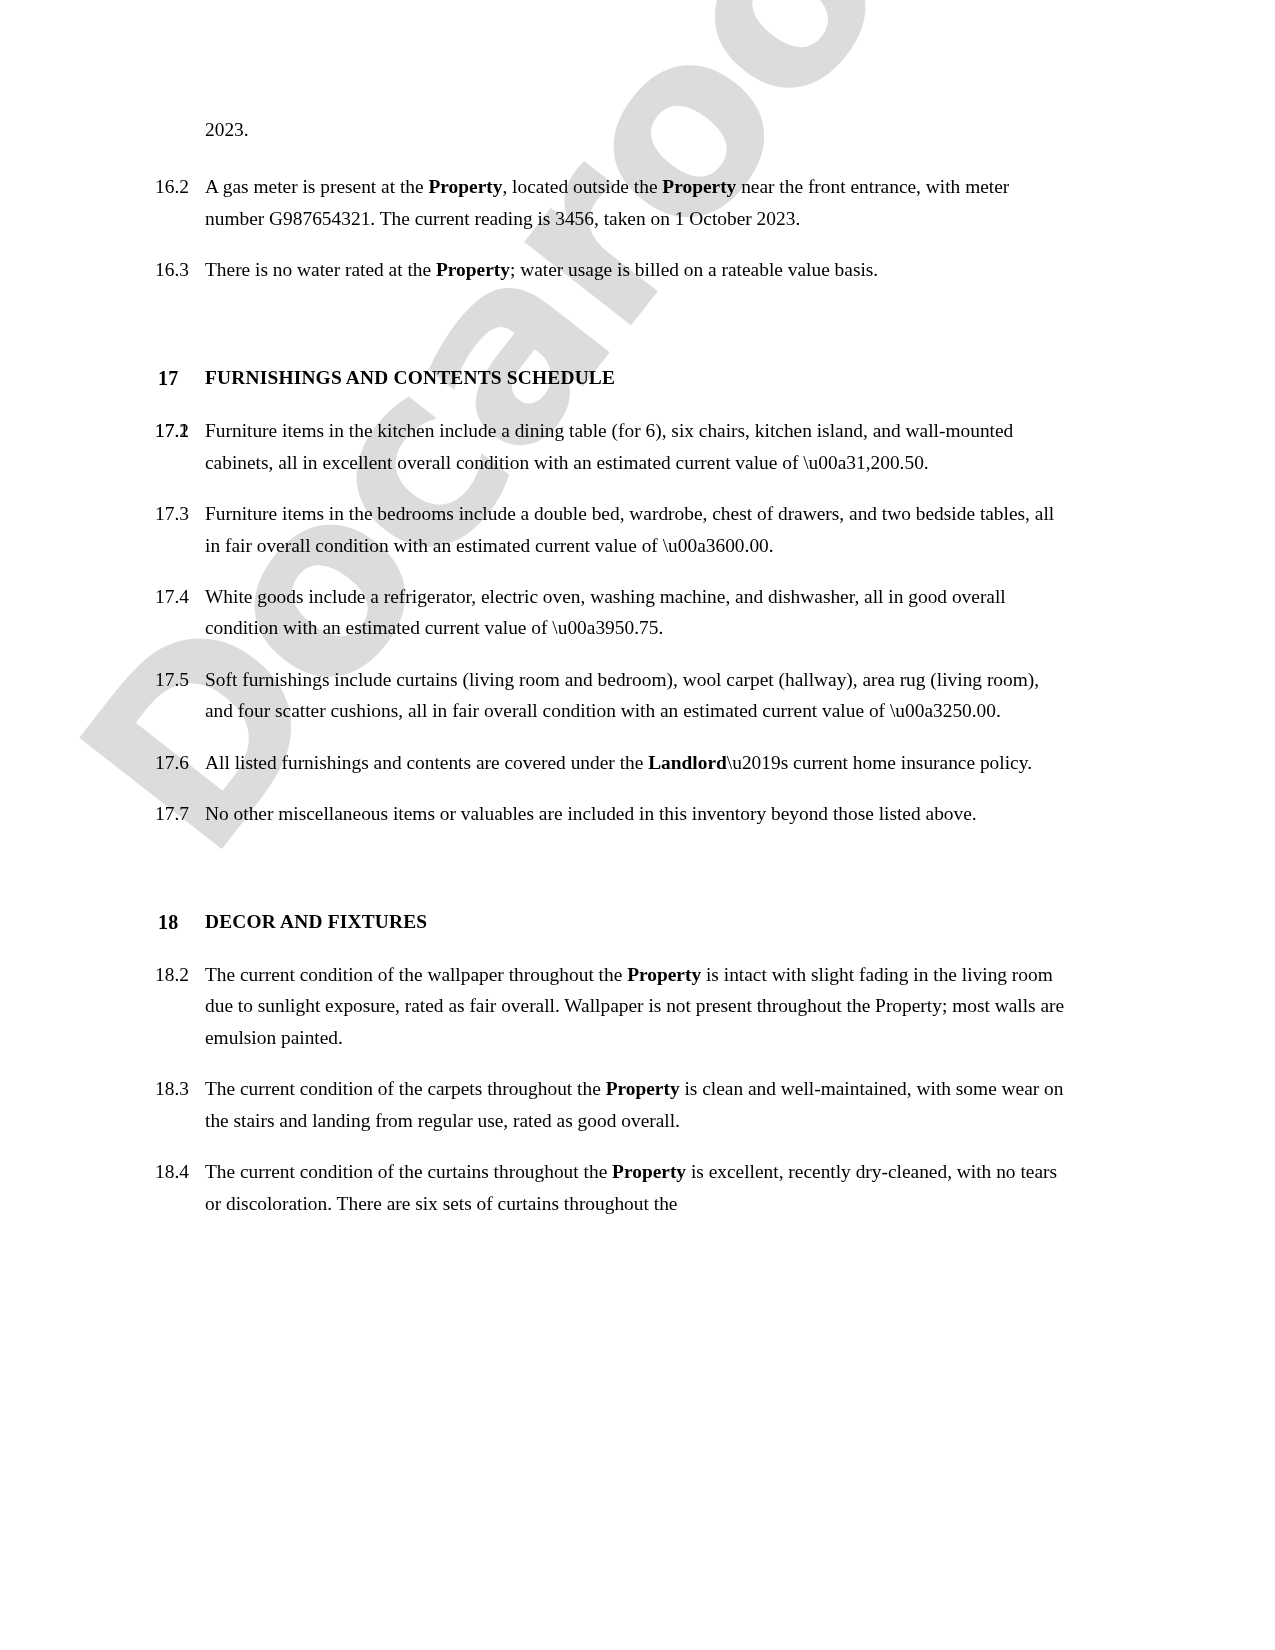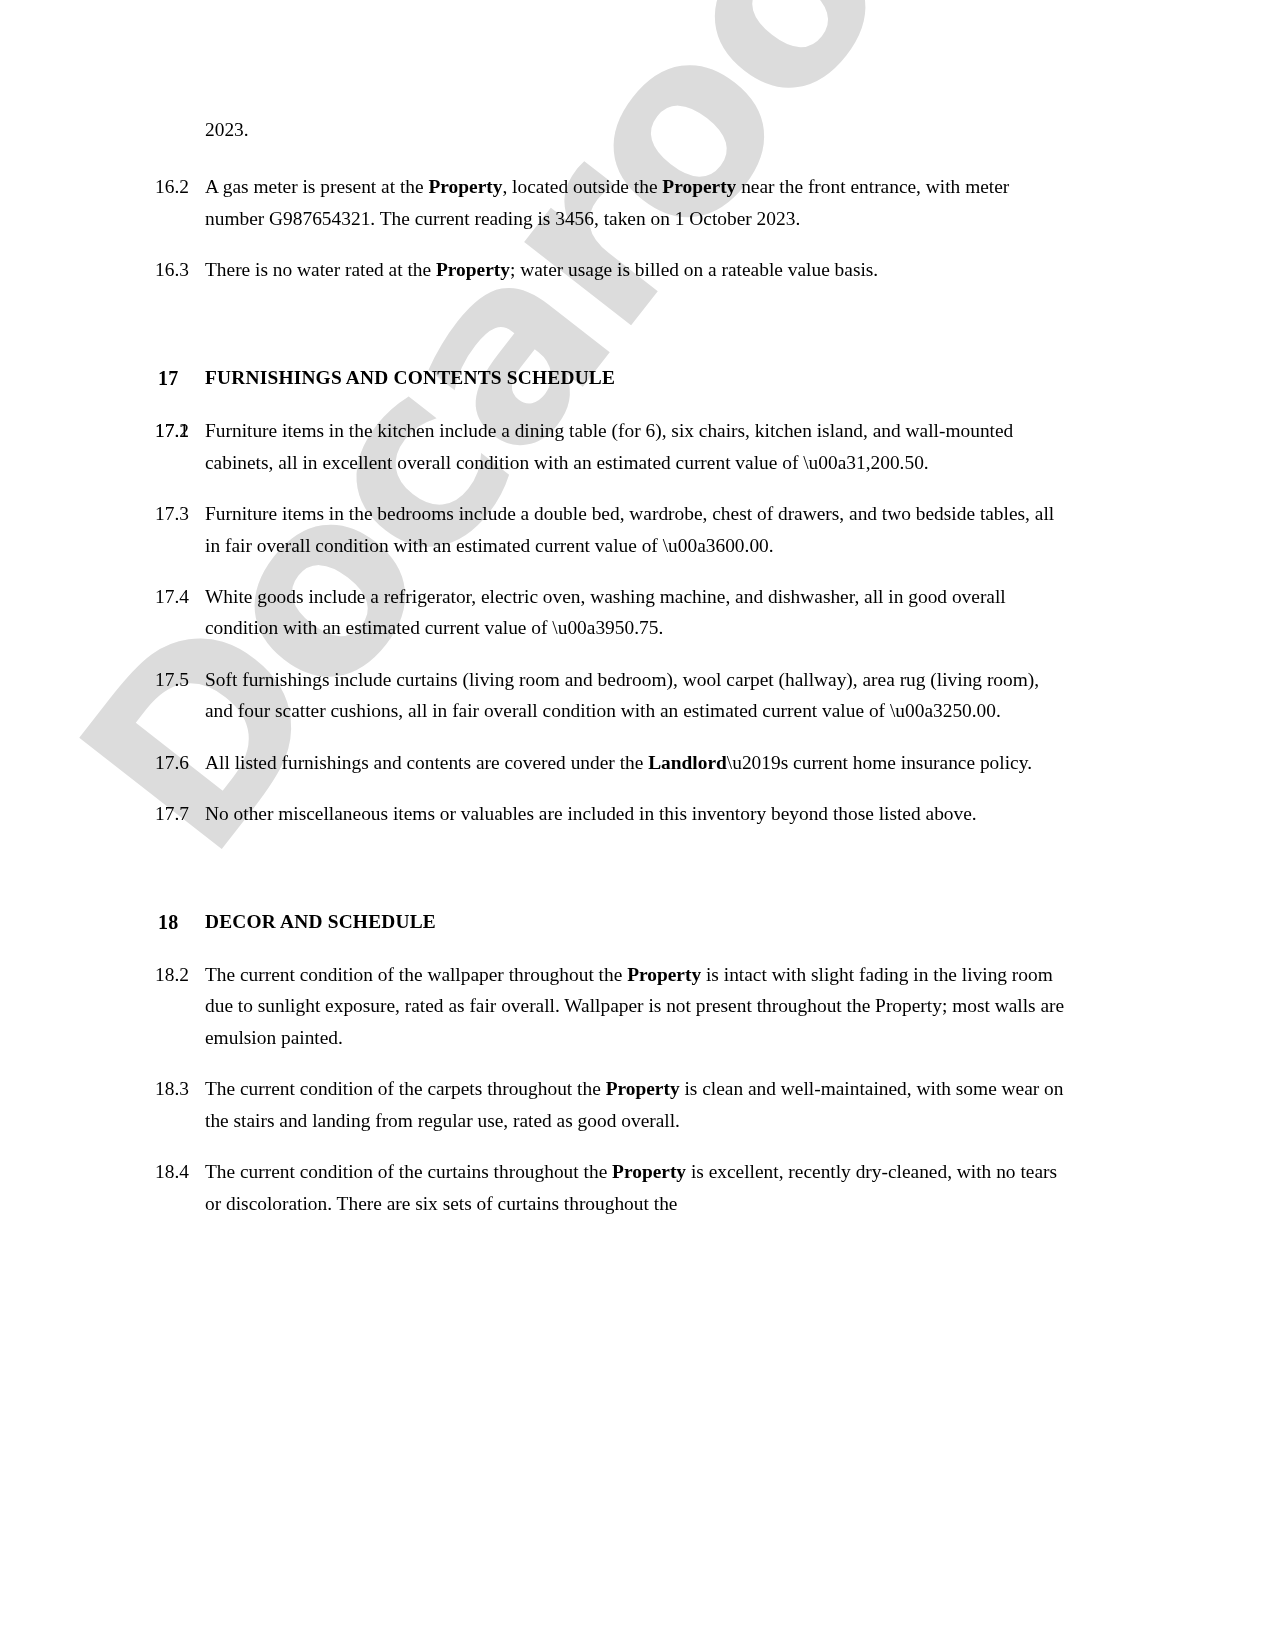--- a/index.html
+++ b/index.html
@@ -174,21 +174,21 @@
 
     <div class="clause">
       <span class="num">17.7</span>
       <span class="body"><span>No other miscellaneous items or valuables are included in this inventory beyond those listed above.</span></span>
     </div>
 
     <div class="spacer-lg"></div>
 
     <div class="section-heading">
       <span class="num">18</span>
-      <span>DECOR AND SCHEDULE</span>
+      <span>DECOR AND FIXTURES</span>
     </div>
 
 
     <div class="clause">
       <span class="num">18.2</span>
       <span class="body"><span>The current condition of the wallpaper throughout the </span><span class="bold">Property</span><span> is intact with slight fading in the living room due to sunlight exposure, rated as fair overall. Wallpaper is not present throughout the Property; most walls are emulsion painted.</span></span>
     </div>
 
     <div class="clause">
       <span class="num">18.3</span>

